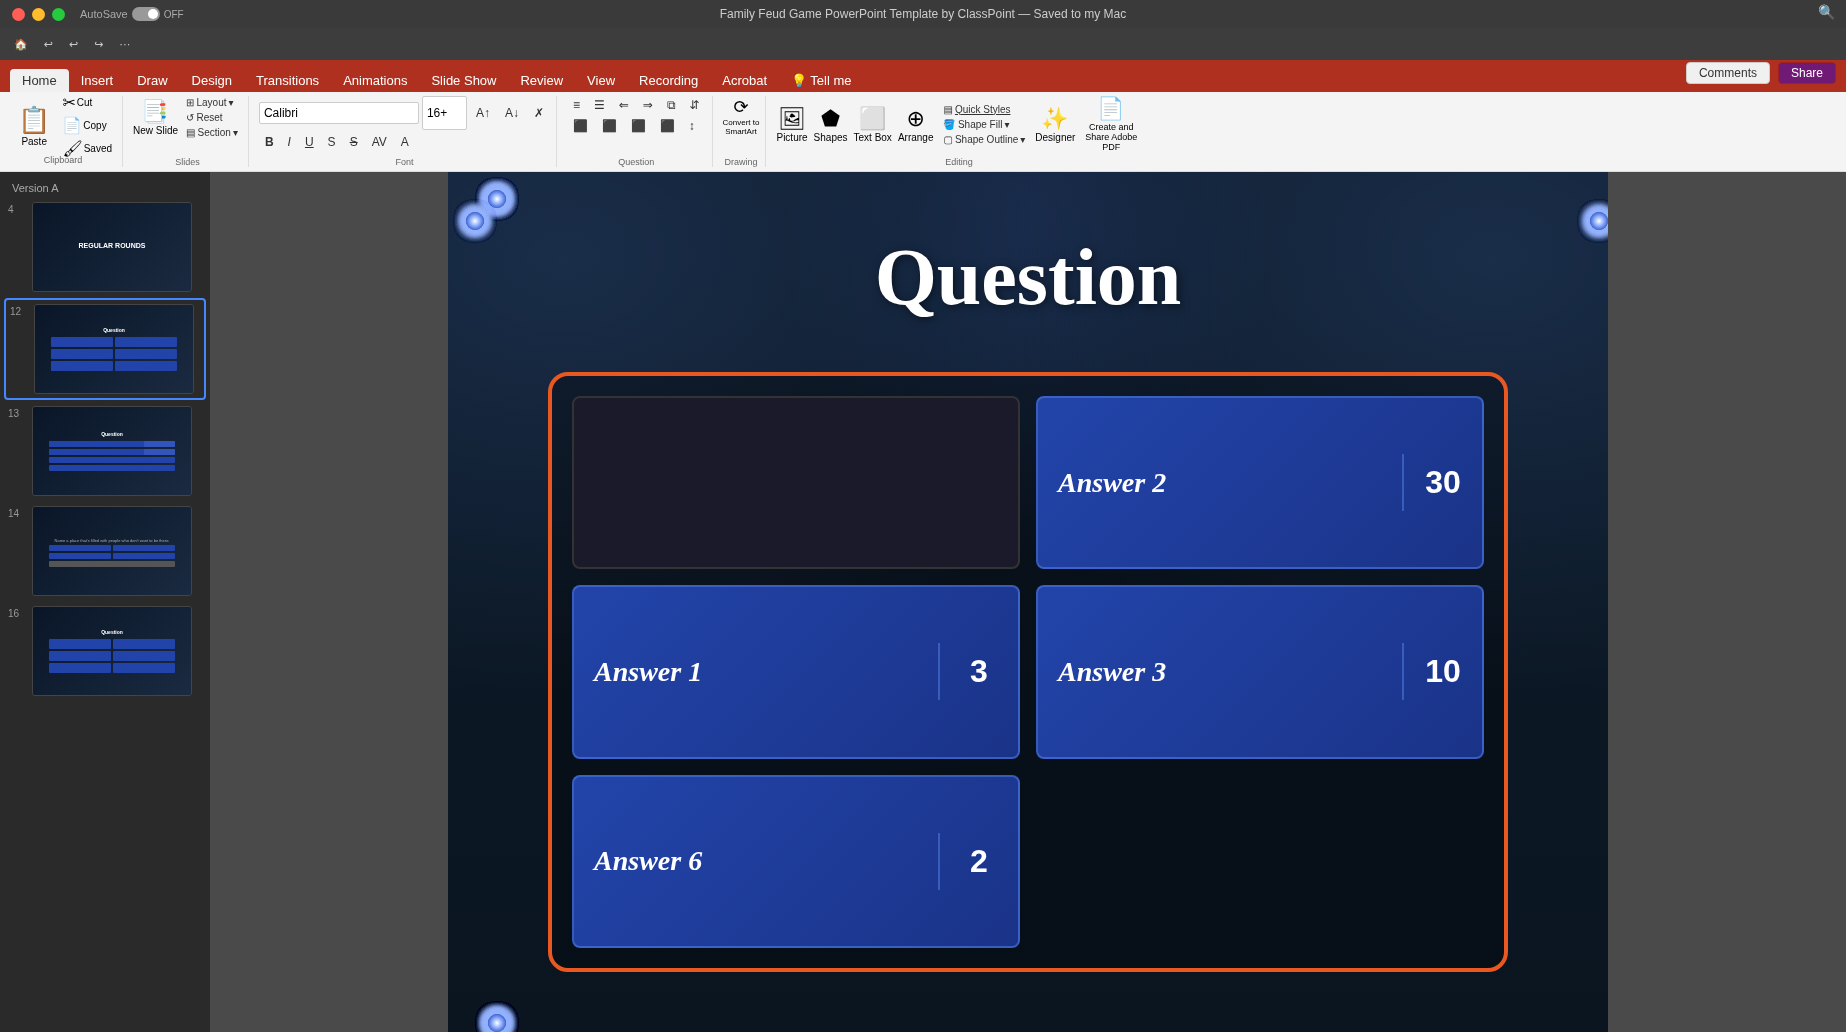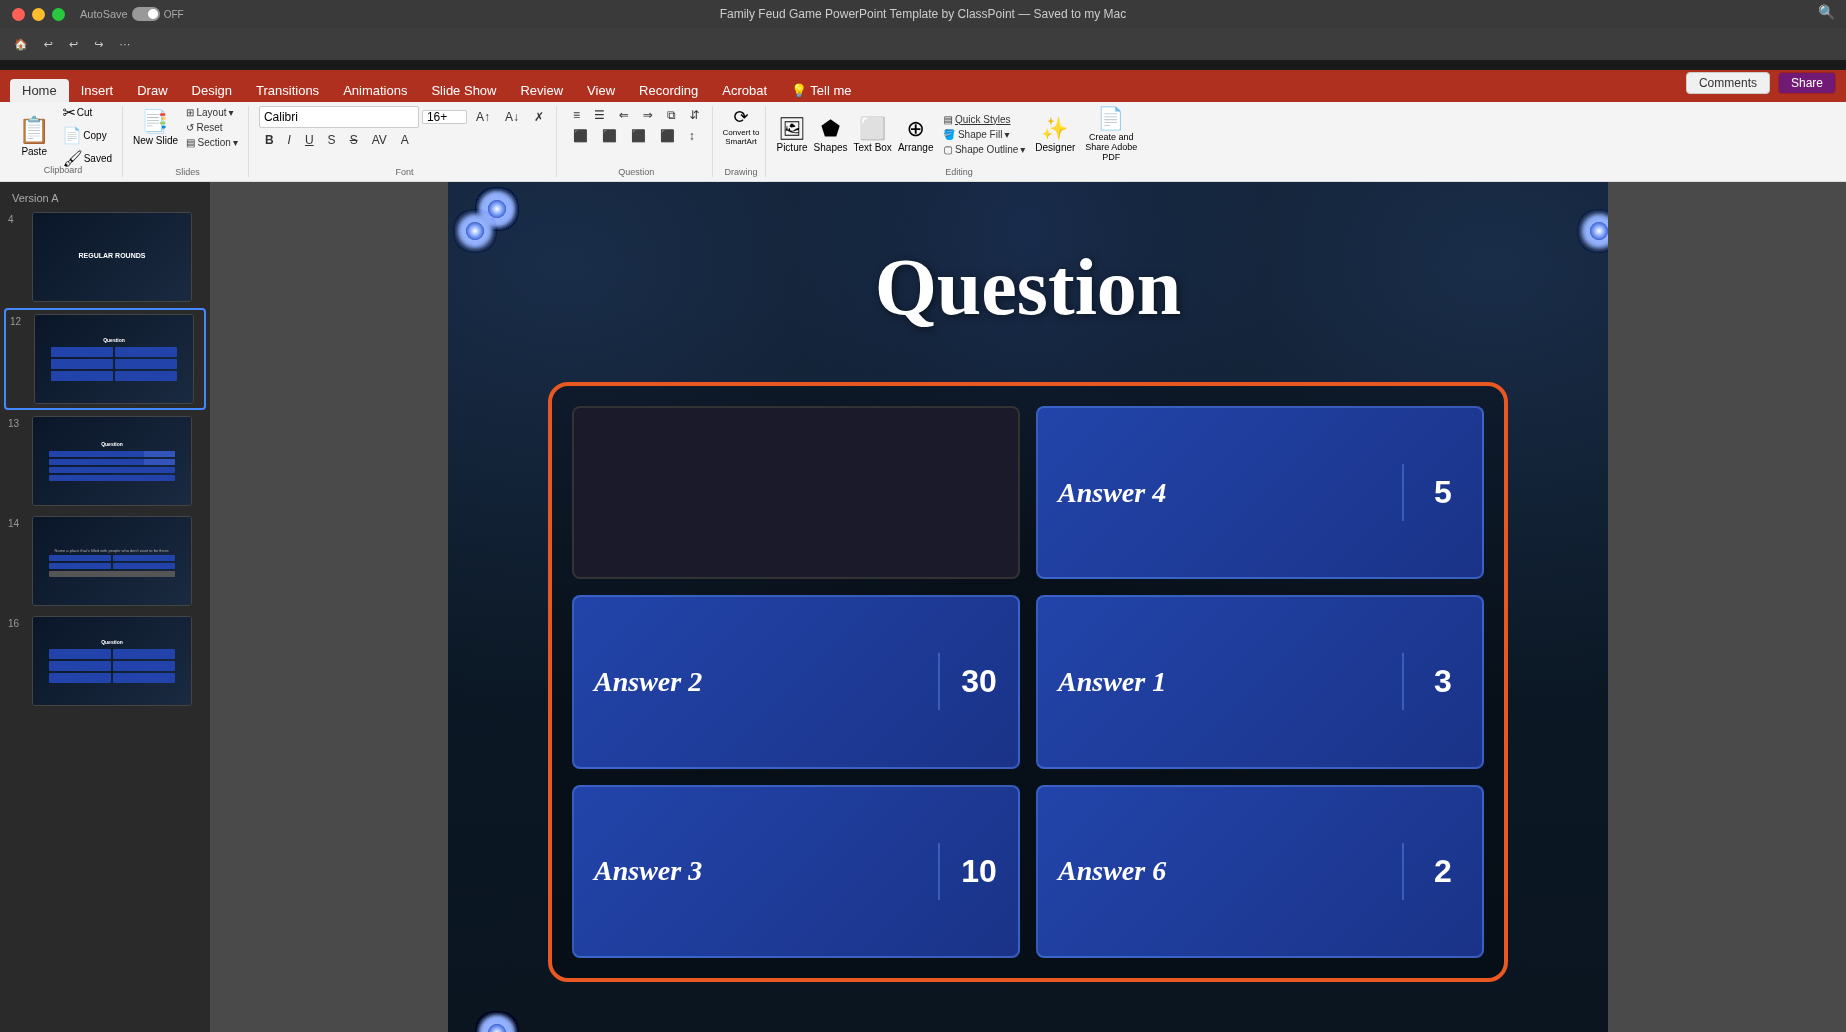--- a/index.html
+++ b/index.html
@@ -41,21 +41,20 @@
     }
     .autosave-toggle::after {
       content: ''; position: absolute; right: 2px; top: 2px; width: 10px; height: 10px; background: white; border-radius: 50%;
     }
     .ribbon-tabs {
       height: 32px;
       display: flex;
       align-items: flex-end;
       padding: 0 10px;
       background: #b03020;
-      margin-top: 10px;
     }
     .ribbon-tab {
       padding: 4px 12px;
       font-size: 13px;
       color: #fff;
       cursor: pointer;
       border-radius: 4px 4px 0 0;
     }
     .ribbon-tab.active {
       background: #f0f0f0;
@@ -95,21 +94,21 @@
       color: #333;
       display: flex;
       align-items: center;
       gap: 2px;
     }
     .font-selector {
       width: 160px; height: 22px; border: 1px solid #ccc; background: white;
       padding: 0 4px; font-size: 12px; border-radius: 2px;
     }
     .font-size-selector {
-      width: 45px; height: 14px; border: 1px solid #ccc; background: white;
+      width: 45px; height: 34px; border: 1px solid #ccc; background: white;
       padding: 0 4px; font-size: 12px; border-radius: 2px;
     }
 
     
     .main-layout {
       display: flex;
       height: calc(1032px - 28px - 112px - 32px);
     }
 
     
@@ -729,24 +728,20 @@
         <div class="light-dot"></div>
       </div>
 
       <div class="question-title">Question</div>
 
       <div class="answer-board">
 
         <div class="answer-cell empty">
         </div>
 
-        <div class="answer-cell">
-          <span class="answer-text">Answer 4</span>
-          <span class="answer-score">5</span>
-        </div>
 
         <div class="answer-cell">
           <span class="answer-text">Answer 2</span>
           <span class="answer-score">30</span>
         </div>
 
         <div class="answer-cell">
           <span class="answer-text">Answer 1</span>
           <span class="answer-score">3</span>
         </div>

